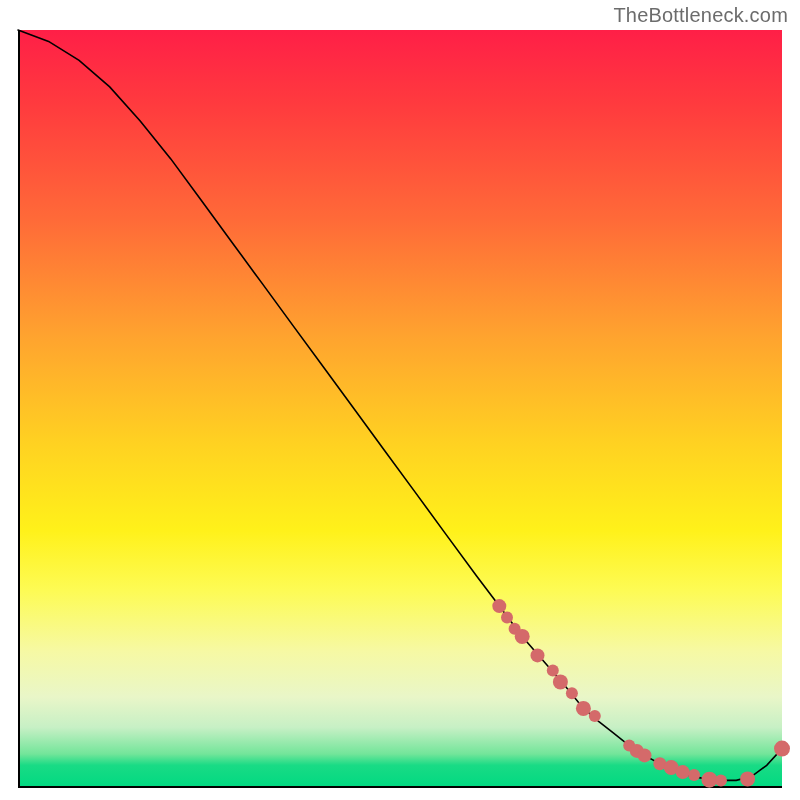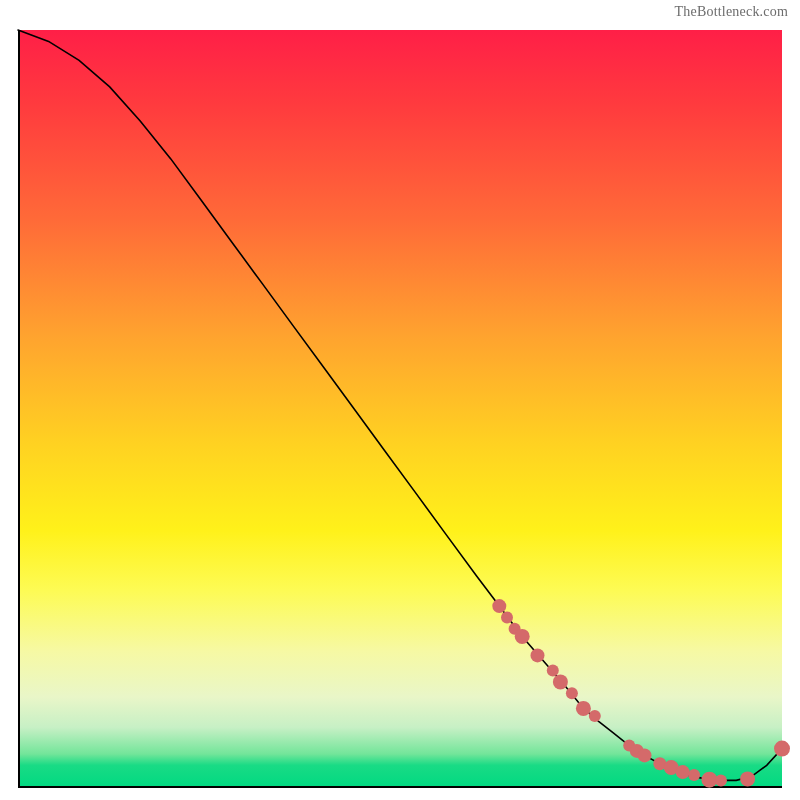--- a/index.html
+++ b/index.html
@@ -12,22 +12,22 @@
   }
   .root {
     position: relative;
     width: 800px;
     height: 800px;
   }
   .watermark {
     position: absolute;
     top: 4px;
     right: 12px;
-    font-family: Liberation Serif, serif;
-    font-size: 14px;
+    font-family: Liberation Sans, sans-serif;
+    font-size: 20px;
     font-weight: 400;
     color: #6c6c6c;
     letter-spacing: 0.2px;
     pointer-events: none;
     user-select: none;
     margin-left: 32px;
   }
   .plot-box {
     position: absolute;
     left: 18px;

